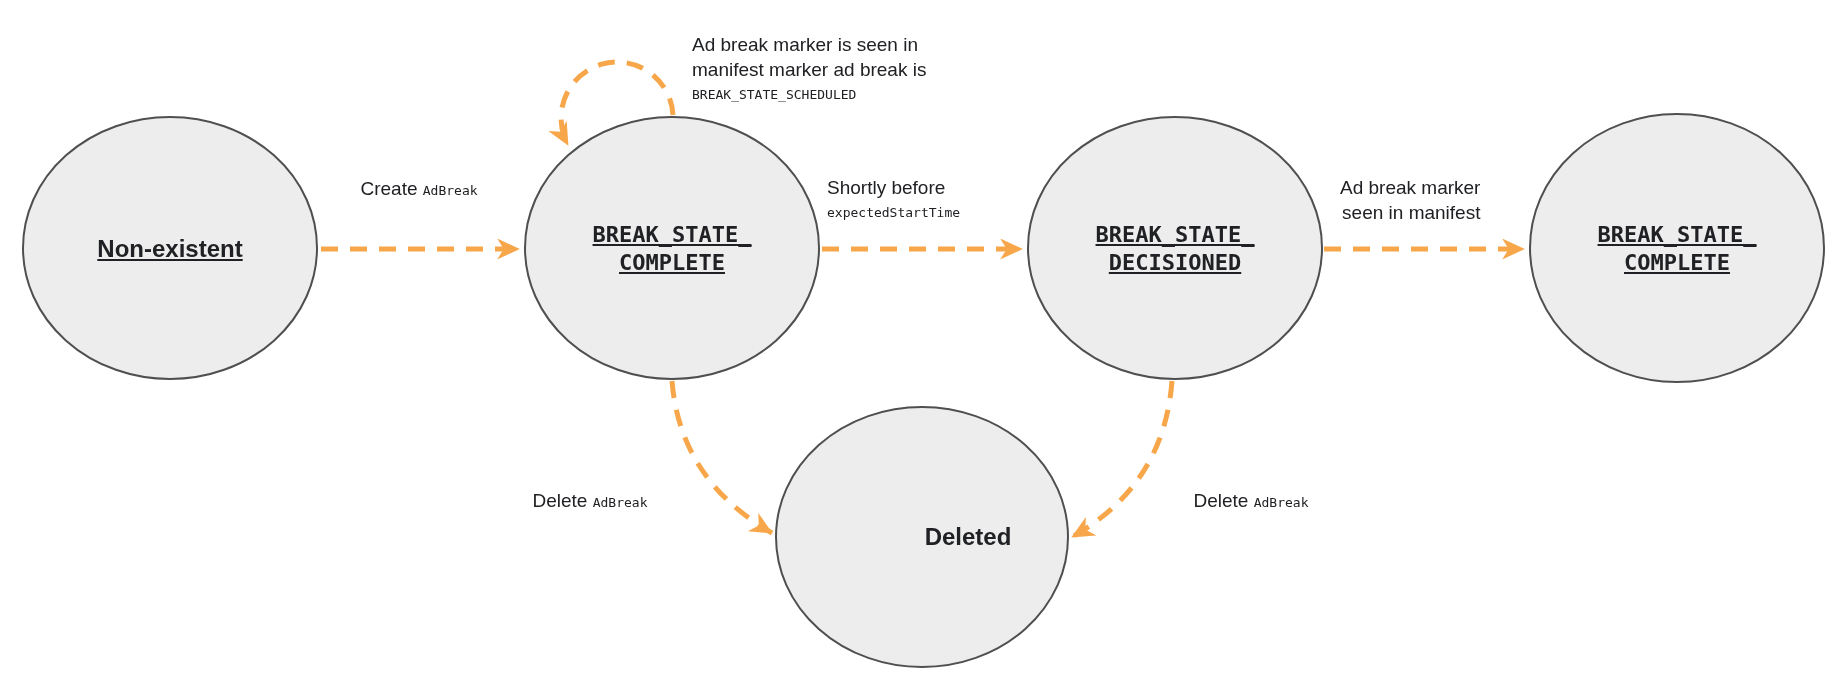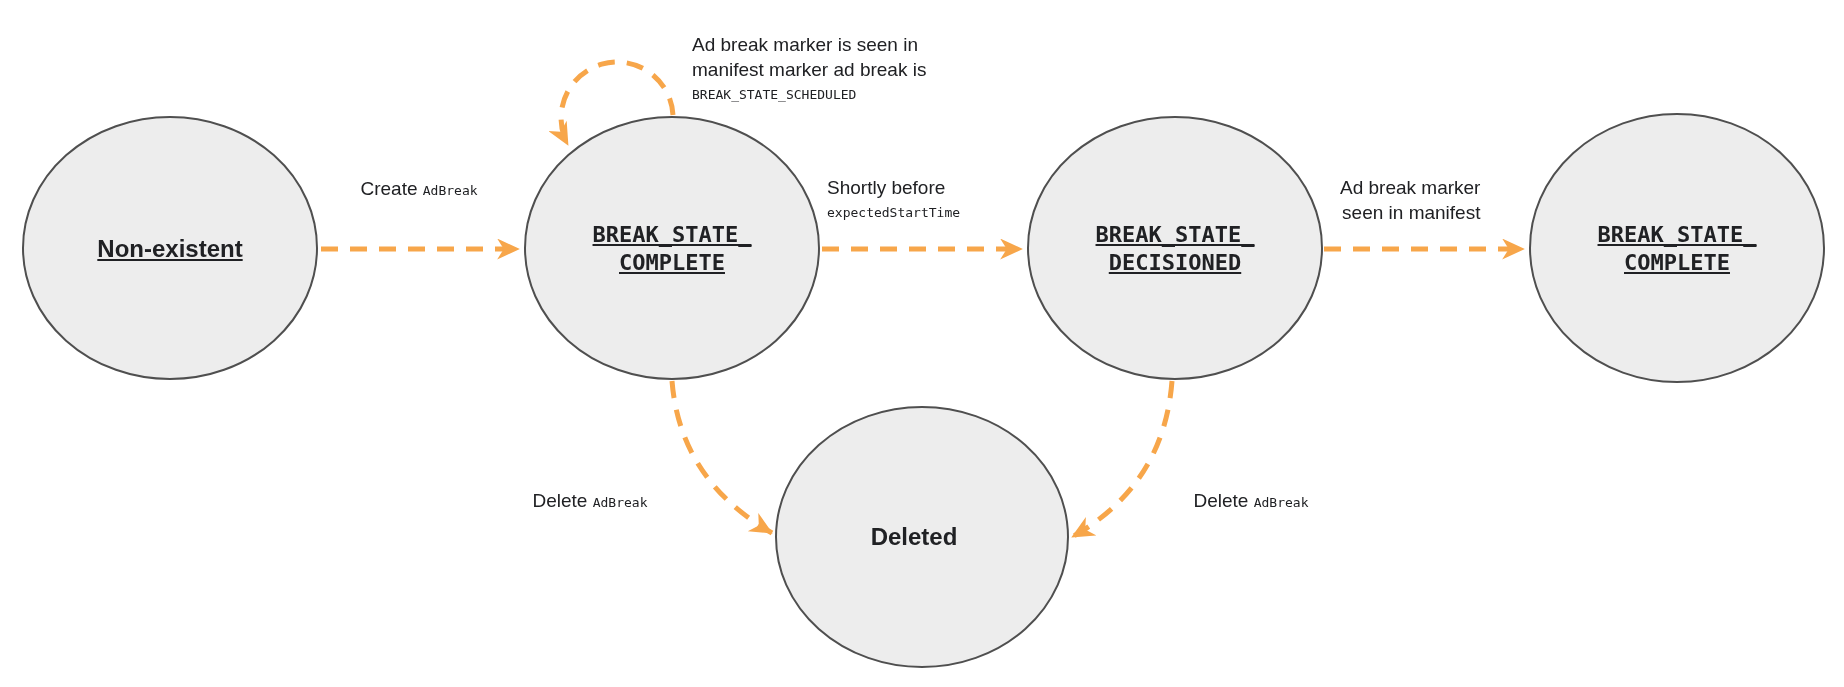--- a/index.html
+++ b/index.html
@@ -95,21 +95,21 @@
   <div class="label state-label mono" style="left:1175px; top:249px;">
     <span class="ln">BREAK_STATE_</span>
     <span class="ln">DECISIONED</span>
   </div>
 
   <div class="label state-label mono" style="left:1677px; top:249px;">
     <span class="ln">BREAK_STATE_</span>
     <span class="ln">COMPLETE</span>
   </div>
 
-  <div class="label state-label" style="left:914px; top:537px;">Deleted</div>
+  <div class="label state-label" style="left:968px; top:537px;">Deleted</div>
 
   <div class="label edge-label centered" style="left:419px; top:189px;">
     <span>Create</span>
     <span class="code">AdBreak</span>
   </div>
 
   <div class="label edge-label" style="left:692px; top:32px;">
     <span class="ln">Ad break marker is seen in</span>
     <span class="ln">manifest marker ad break is</span>
     <span class="ln code">BREAK_STATE_SCHEDULED</span>

